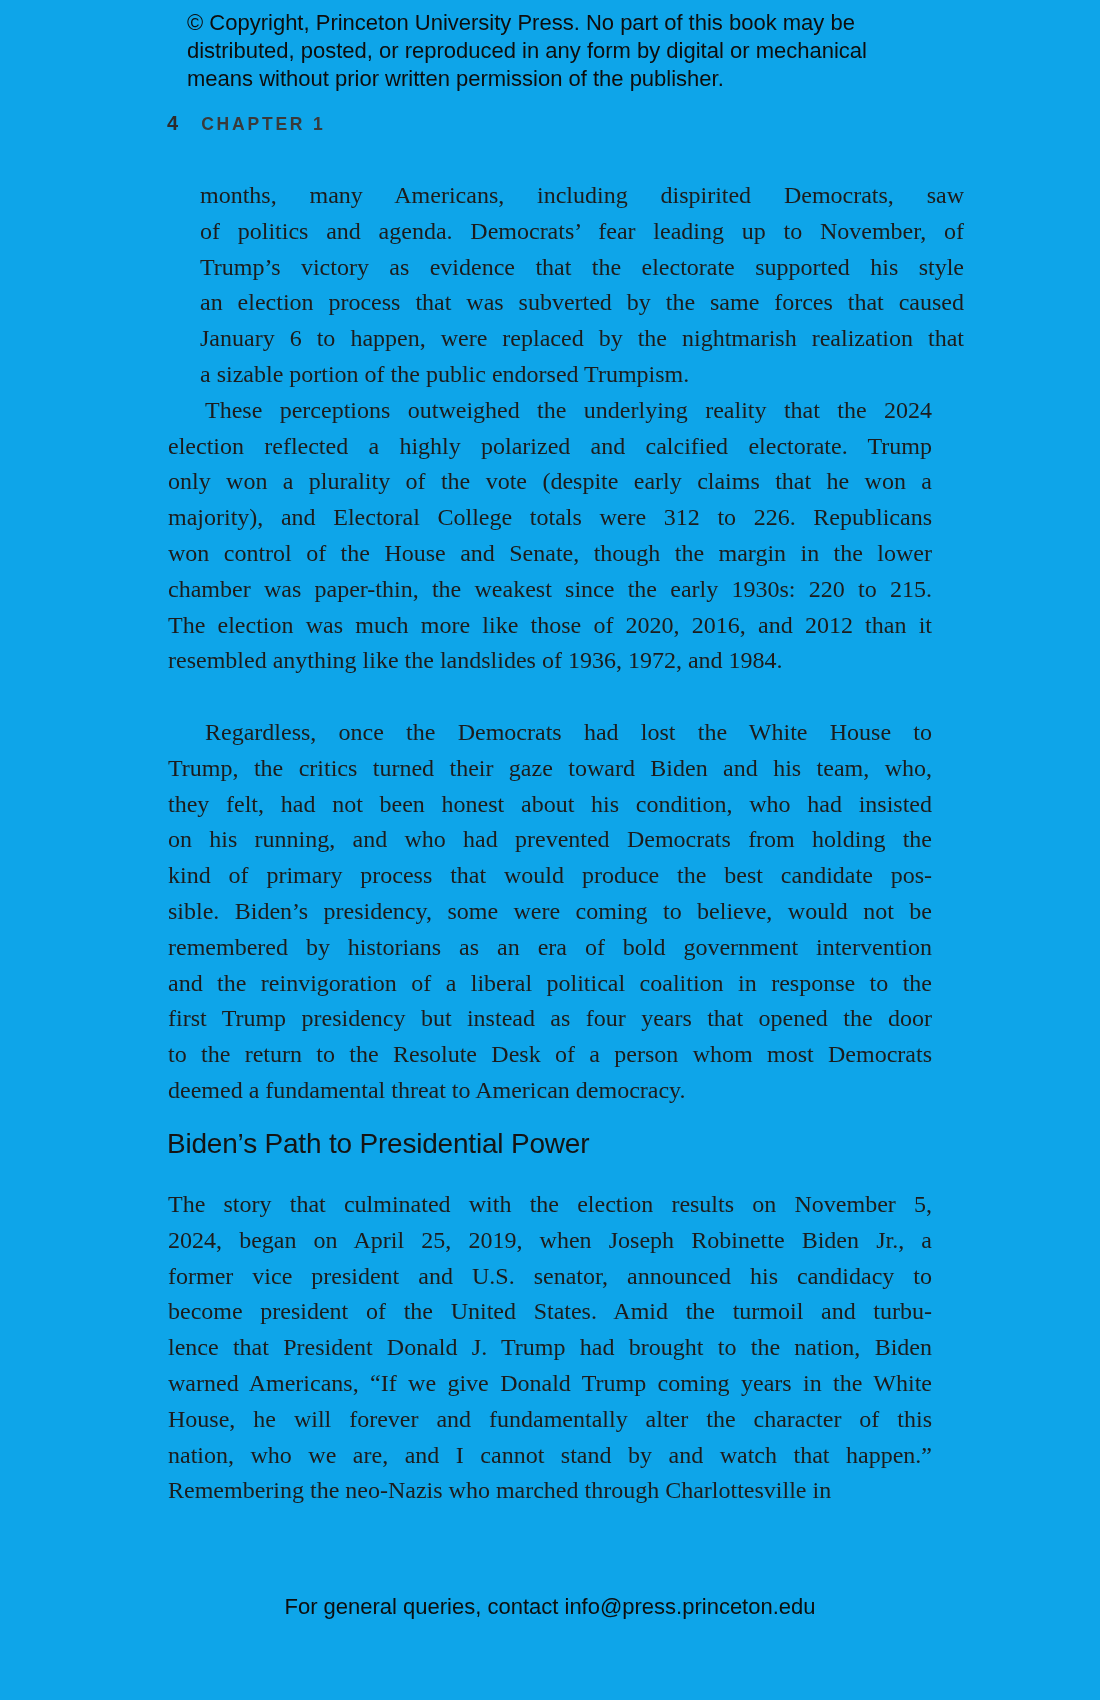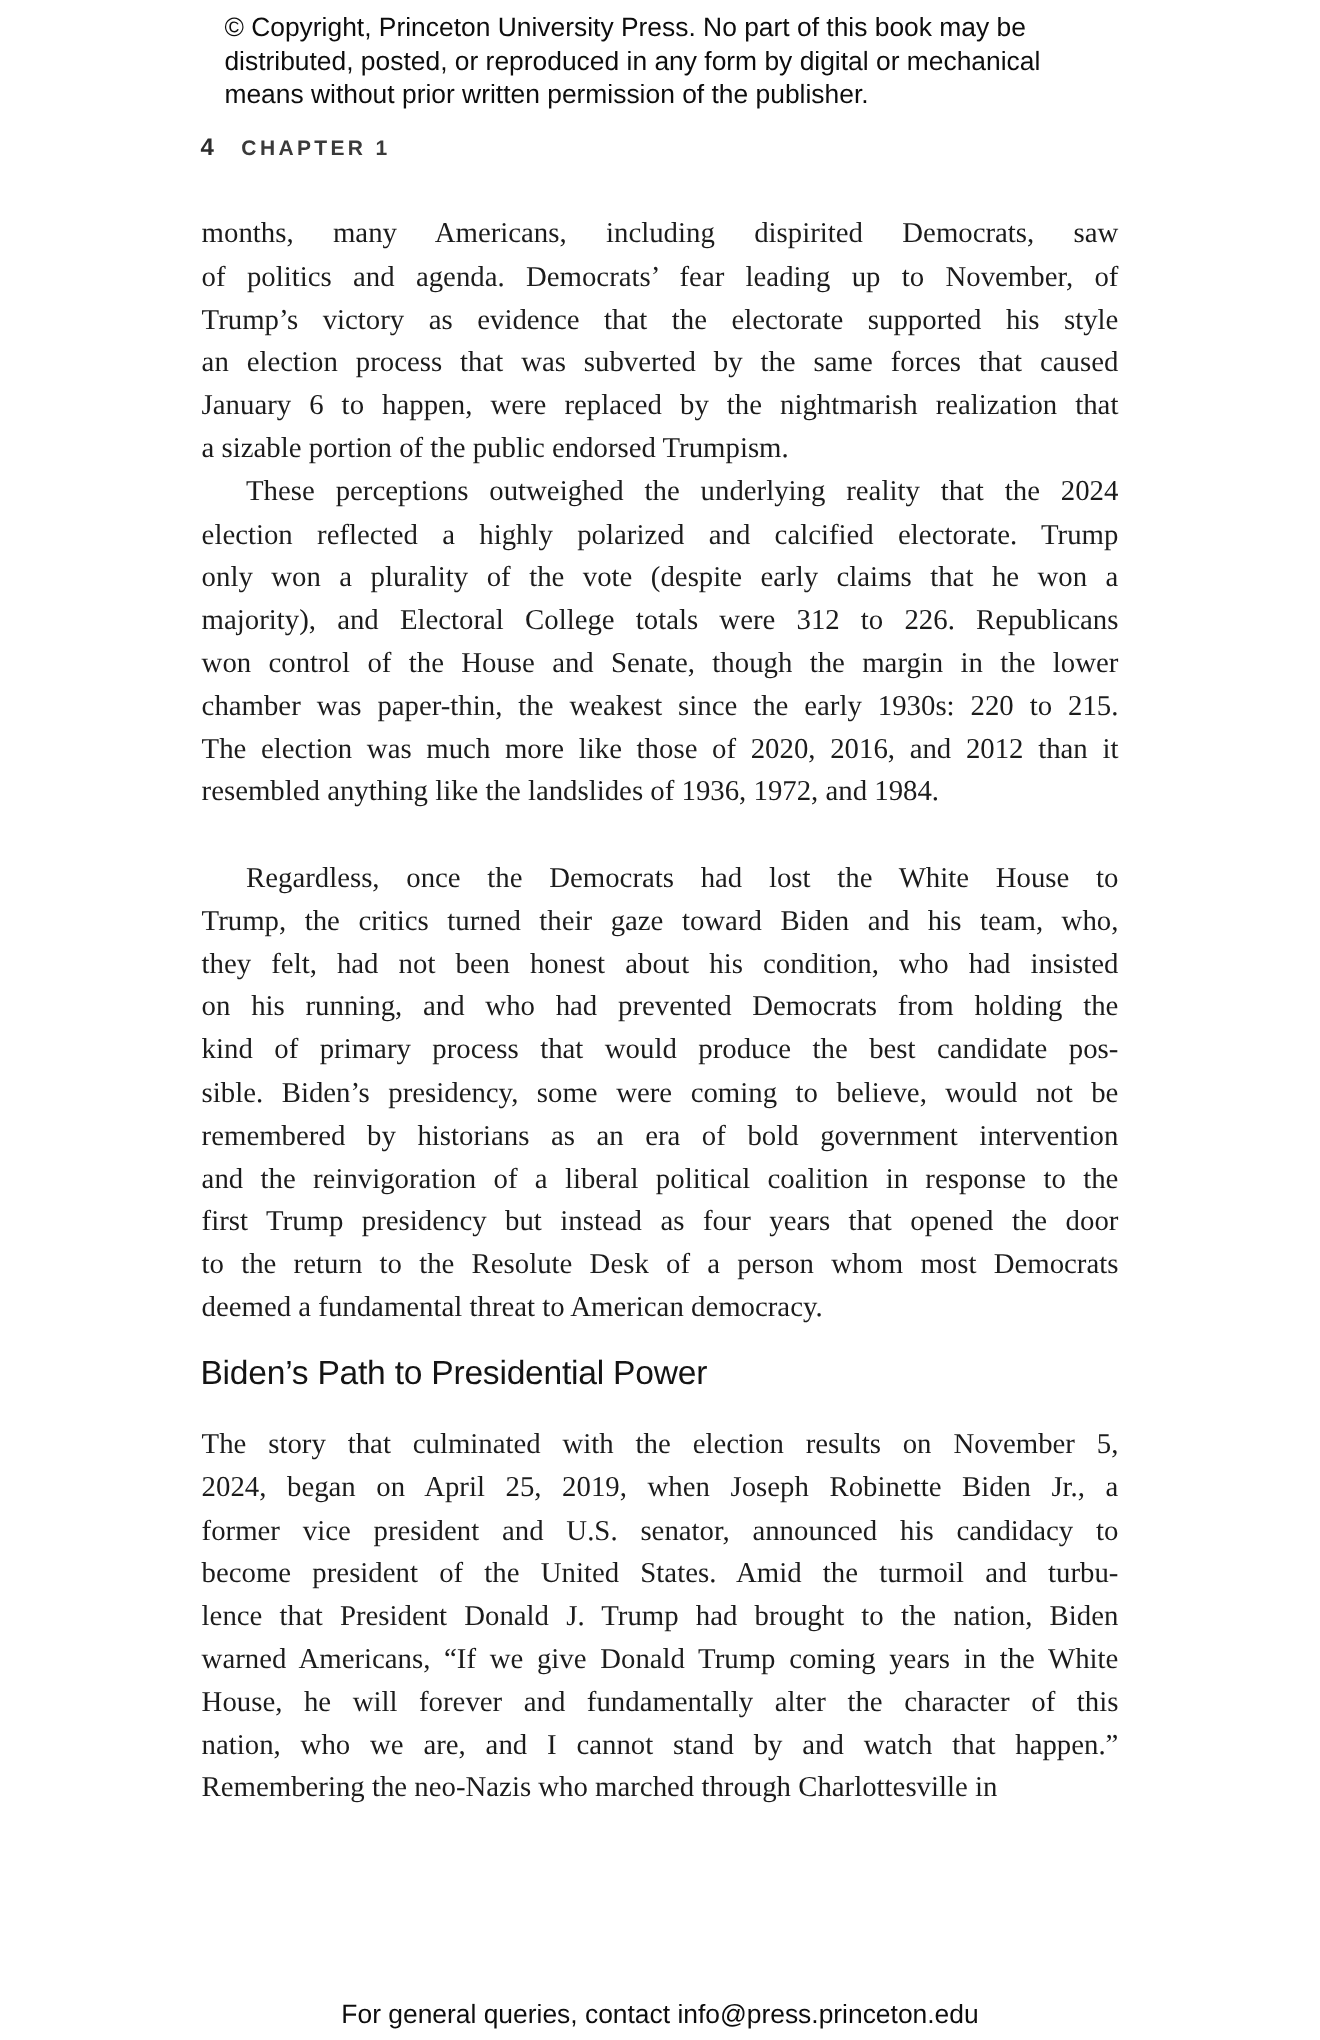--- a/index.html
+++ b/index.html
@@ -2,21 +2,21 @@
 <html><head>
 <meta charset="utf-8">
 <style>
   html, body { margin: 0; padding: 0; }
   body { background: #e8e8e8; }
   .page {
     position: relative;
     width: 1100px;
     height: 1700px;
     margin: 0 auto;
-    background: #ffffff;
+    background: #0ea5e9;
     overflow: hidden;
     font-family: "Liberation Serif", "DejaVu Serif", serif;
   }
   
   .copyright {
     position: absolute;
     left: 187px;
     top: 9px;
     width: 720px;
     font-family: "Liberation Sans", "DejaVu Sans", sans-serif;
@@ -59,41 +59,41 @@
     color: #1c1c1c;
   }
   .para .line {
     height: 35.8px;
     line-height: 35.8px;
     text-align: justify;
     text-align-last: justify;
   }
   .para .line.last { text-align-last: left; }
   .para .line.indent { text-indent: 37px; }
-  .p1 { top: 178px; }
+  .p1 { top: 178px; margin-left: 32px; }
   .p2 { top: 392.8px; }
   .p3 { top: 715px; }
   .p4 { top: 1187px; }
   
   .section-heading {
     position: absolute;
     left: 167px;
     top: 1128px;
     margin: 0;
     font-family: "Liberation Sans", "DejaVu Sans", sans-serif;
     font-size: 28px;
     font-weight: 400;
     letter-spacing: -0.2px;
     color: #141414;
   }
   
   .footer {
     position: absolute;
     left: 168px;
-    top: 1666px;
+    top: 1594px;
     width: 764px;
     text-align: center;
     font-family: "Liberation Sans", "DejaVu Sans", sans-serif;
     font-size: 22px;
     color: #0d0d0d;
   }
 </style>
 </head>
 <body>
 

